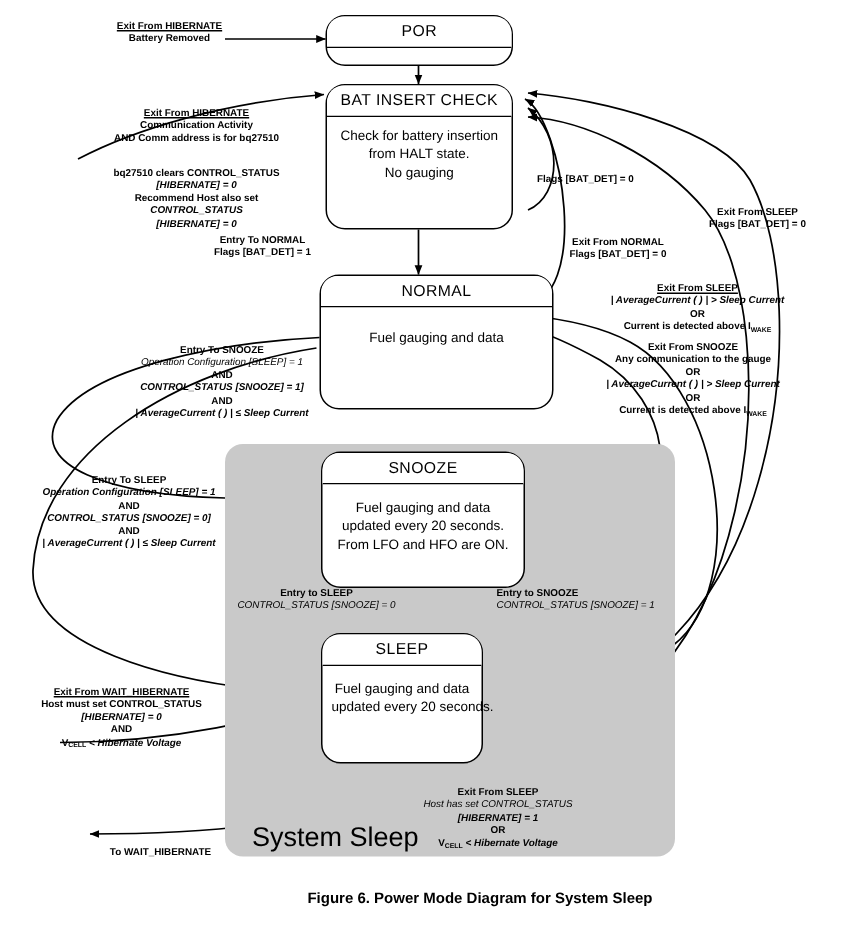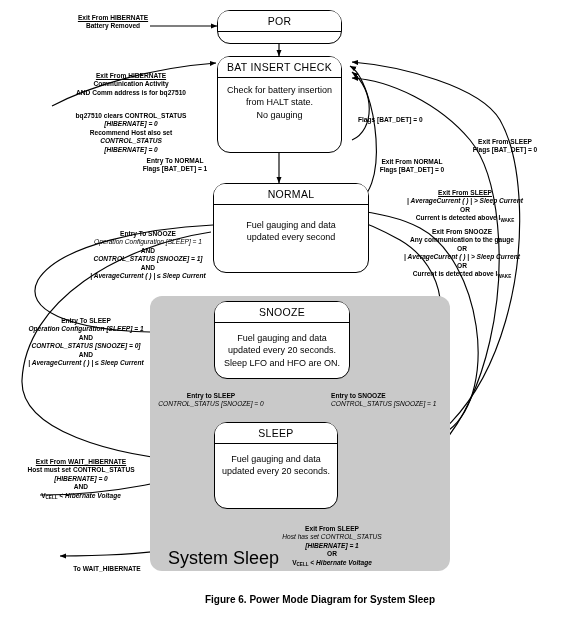--- a/index.html
+++ b/index.html
@@ -163,34 +163,33 @@
       <span class="ln">Check for battery insertion</span>
       <span class="ln">from HALT state.</span>
       <span class="ln">No gauging</span>
     </div>
   </div>
 
   <div class="state-box" id="box-normal" style="left:213px; top:183px; width:156px; height:90px;">
     <div class="state-title">NORMAL</div>
     <div class="state-body" style="padding-top:14px;">
       <span class="ln">Fuel gauging and data</span>
-      <span class="ln">updated every second</span>
     </div>
   </div>
 
-  <div class="state-box" id="box-snooze" style="left:214px; top:301px; width:136px; height:78px;">
+  <div class="state-box" id="box-snooze" style="left:214px; top:301px; width:136px; height:91px;">
     <div class="state-title">SNOOZE</div>
     <div class="state-body" style="padding-top:9px;">
       <span class="ln">Fuel gauging and data</span>
       <span class="ln">updated every 20 seconds.</span>
-      <span class="ln">Sleep LFO and HFO are ON.</span>
+      <span class="ln">From LFO and HFO are ON.</span>
     </div>
   </div>
 
-  <div class="state-box" id="box-sleep" style="left:214px; top:422px; width:124px; height:87px;">
+  <div class="state-box" id="box-sleep" style="left:214px; top:422px; width:108px; height:87px;">
     <div class="state-title">SLEEP</div>
     <div class="state-body" style="padding-top:9px;">
       <span class="ln">Fuel gauging and data</span>
       <span class="ln">updated every 20 seconds.</span>
     </div>
   </div>
 
   <div class="ann" style="left:72px; top:14px; width:82px;">
     <span class="ln hdu">Exit From HIBERNATE</span>
     <span class="ln hd">Battery Removed</span>

